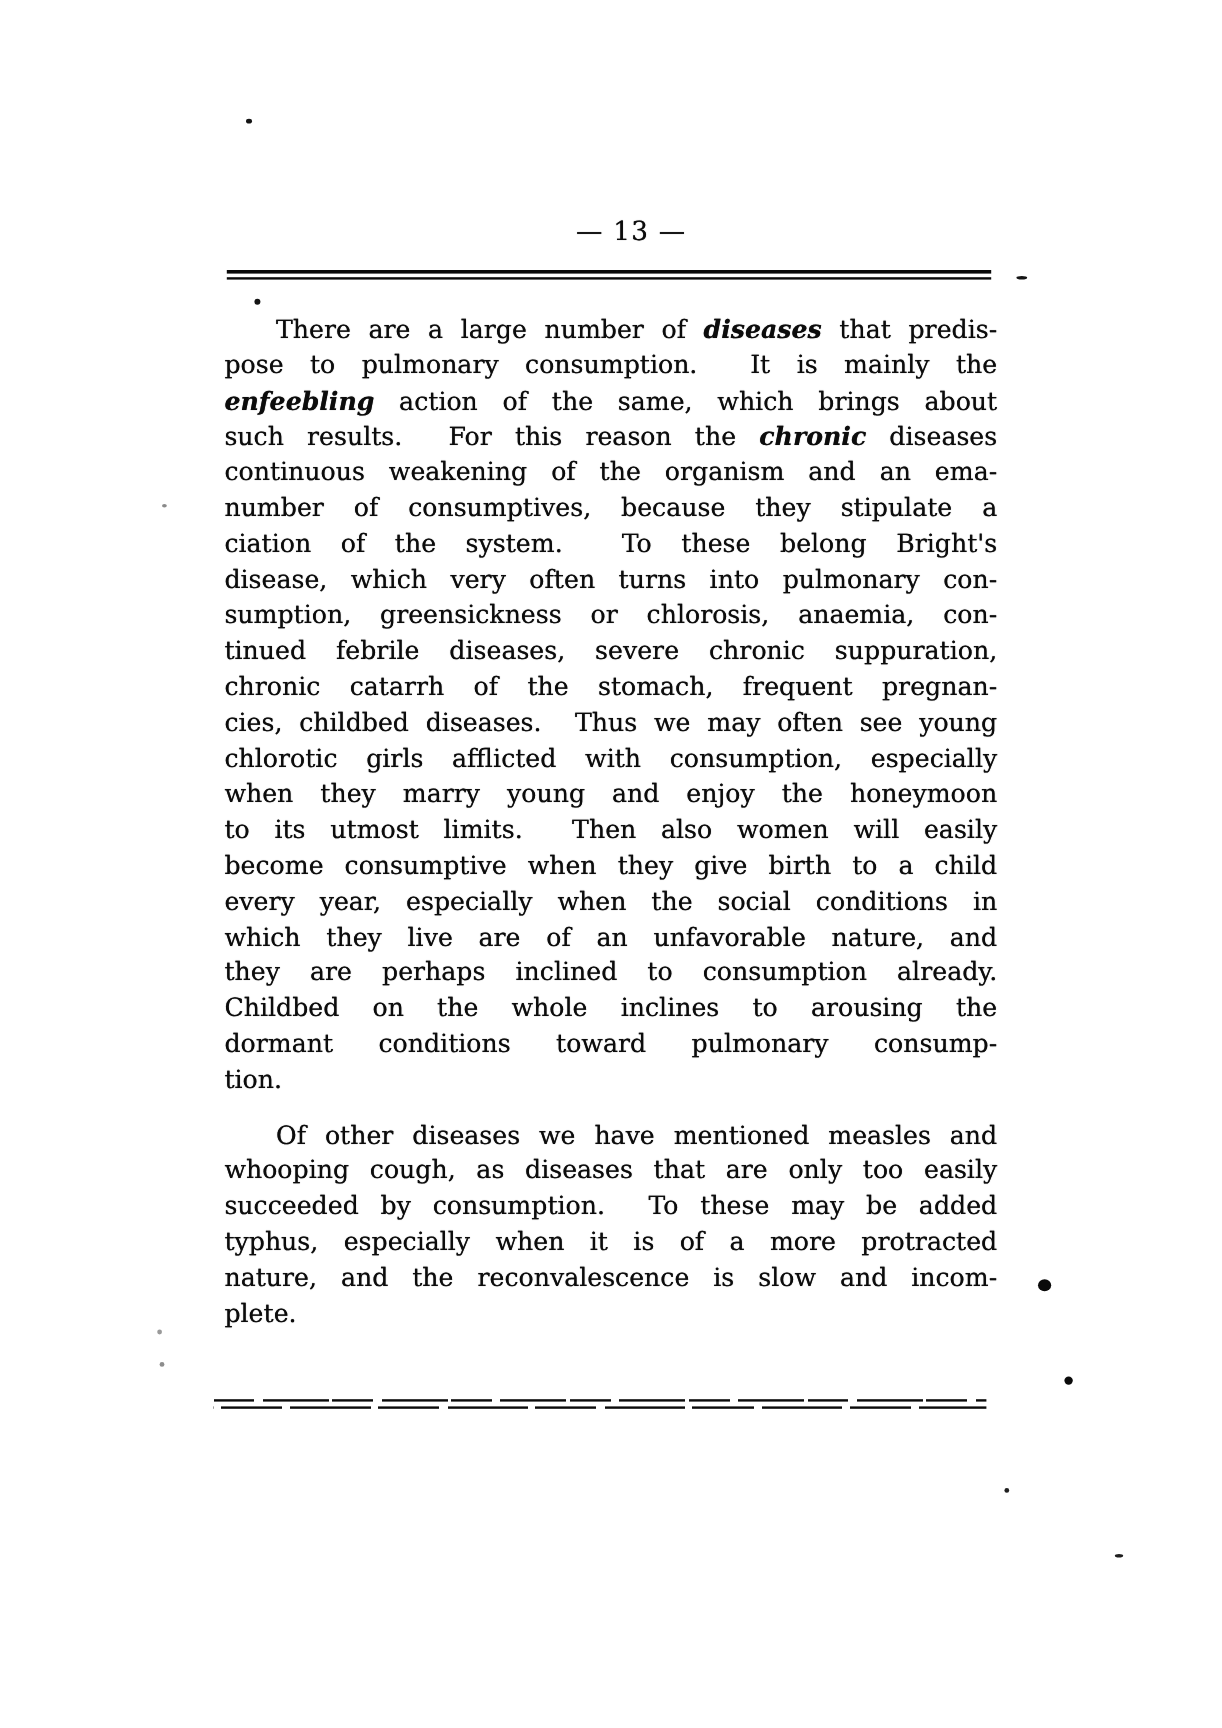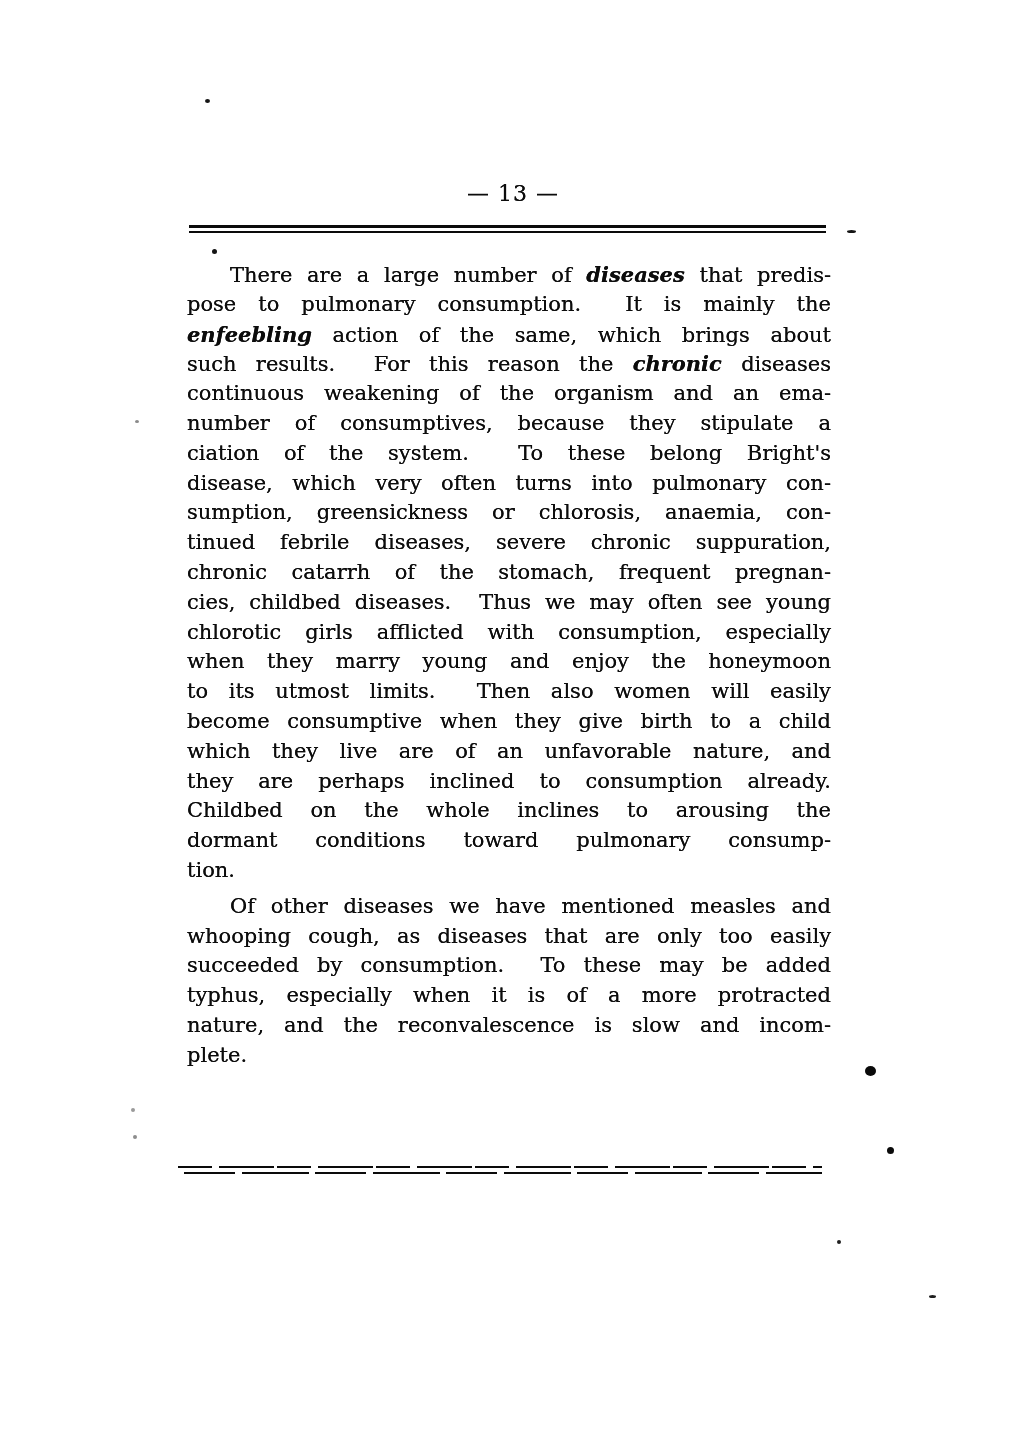--- a/index.html
+++ b/index.html
@@ -12,21 +12,21 @@
     width: 1018px;
     height: 1440px;
     background: #ffffff;
     overflow: hidden;
     font-family: "DejaVu Serif", "Liberation Serif", serif;
     color: #0c0c0c;
   }
   .page-number {
     position: absolute;
     top: 181px;
-    left: 191px;
+    left: 204px;
     width: 644px;
     text-align: center;
     font-size: 22px;
     letter-spacing: 1px;
     white-space: pre;
     text-shadow: 0 0 0.6px rgba(0,0,0,0.85);
   }
   .top-rule {
     position: absolute;
     top: 225px;
@@ -58,21 +58,21 @@
   }
   .text-block {
     position: absolute;
     top: 260px;
     left: 187px;
     width: 644px;
     font-size: 21px;
     text-shadow: 0 0 0.6px rgba(0,0,0,0.85);
   }
   .paragraph { margin: 0; }
-  .paragraph + .paragraph { margin-top: 6px; }
+  .paragraph + .paragraph { margin-top: 16px; }
   .line {
     height: 29.8px;
     line-height: 29.8px;
     text-align: justify;
     text-align-last: justify;
     white-space: pre-wrap;
     overflow: visible;
   }
   .line.indent { text-indent: 43px; }
   .line.last { text-align-last: left; }
@@ -102,20 +102,21 @@
         <div class="line"><span>ciation of the system.  To these belong Bright's</span></div>
         <div class="line"><span>disease, which very often turns into pulmonary con-</span></div>
         <div class="line"><span>sumption, greensickness or chlorosis, anaemia, con-</span></div>
         <div class="line"><span>tinued febrile diseases, severe chronic suppuration,</span></div>
         <div class="line"><span>chronic catarrh of the stomach, frequent pregnan-</span></div>
         <div class="line"><span>cies, childbed diseases.  Thus we may often see young</span></div>
         <div class="line"><span>chlorotic girls afflicted with consumption, especially</span></div>
         <div class="line"><span>when they marry young and enjoy the honeymoon</span></div>
         <div class="line"><span>to its utmost limits.  Then also women will easily</span></div>
         <div class="line"><span>become consumptive when they give birth to a child</span></div>
+        <div class="line"><span>every year, especially when the social conditions in</span></div>
         <div class="line"><span>which they live are of an unfavorable nature, and</span></div>
         <div class="line"><span>they are perhaps inclined to consumption already.</span></div>
         <div class="line"><span>Childbed on the whole inclines to arousing the</span></div>
         <div class="line"><span>dormant conditions toward pulmonary consump-</span></div>
         <div class="line last"><span>tion.</span></div>
       </div>
       <div class="paragraph">
         <div class="line indent"><span>Of other diseases we have mentioned measles and</span></div>
         <div class="line"><span>whooping cough, as diseases that are only too easily</span></div>
         <div class="line"><span>succeeded by consumption.  To these may be added</span></div>

